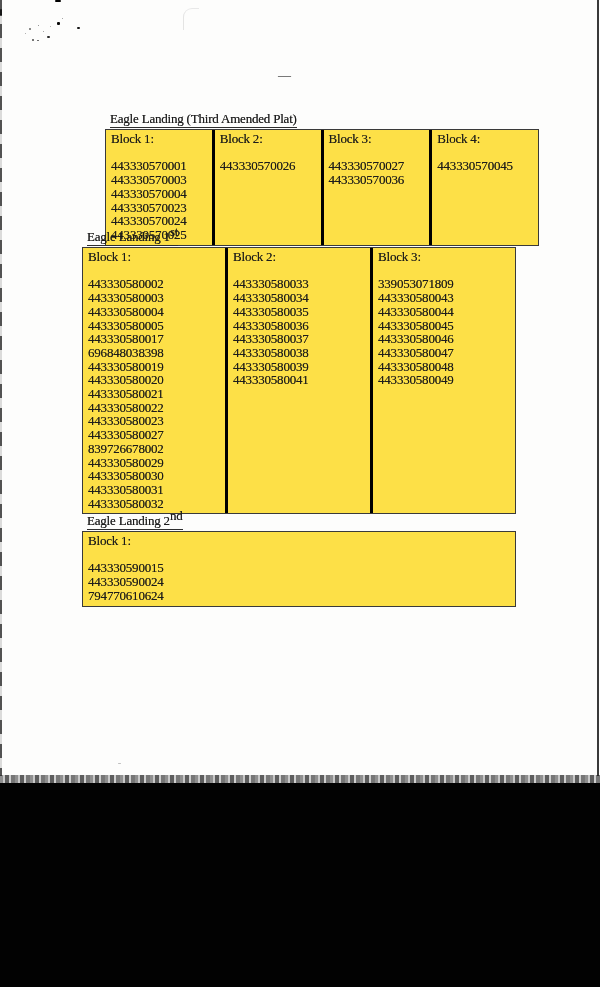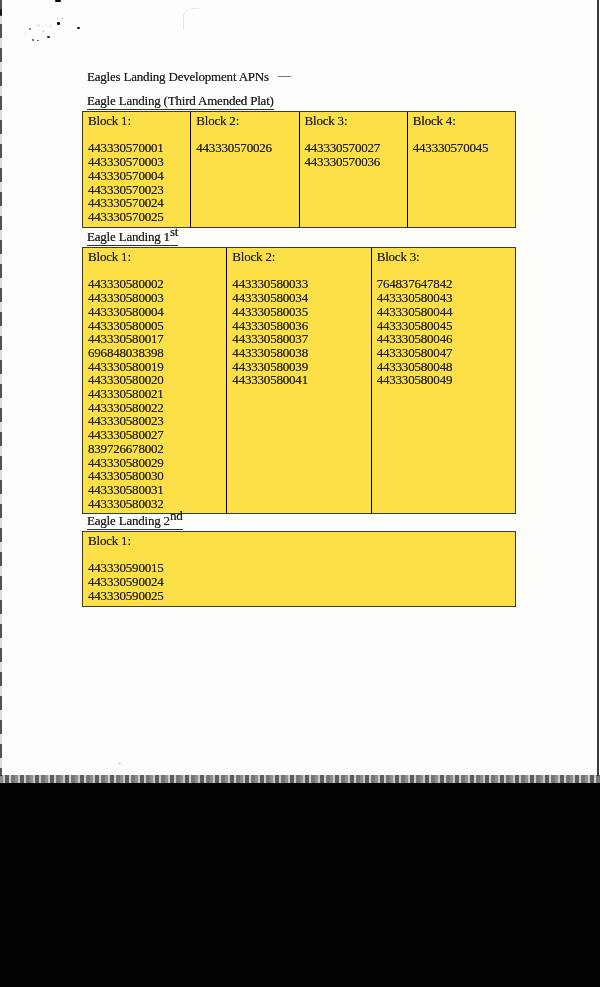--- a/index.html
+++ b/index.html
@@ -14,34 +14,34 @@
     font-size:13px; letter-spacing:-0.2px; line-height:13.7px;
   }
   .doc-title {
     position:absolute; left:87px; top:70px; white-space:nowrap;
     text-shadow:0 0 0.5px rgba(10,10,10,0.65);
   }
   .title-dash {
     position:absolute; left:278px; top:68px; color:#2c2c2c;
   }
   .section { position:absolute; left:82px; width:434px; }
-  .sec-0 { top:94px; }
+  .sec-0 { top:112px;margin-left:23px; }
   .sec-1 { top:230px; }
   .sec-2 { top:514px; }
   .heading {
     margin:0 0 3px 5px; line-height:14px; white-space:nowrap;
     text-shadow:0 0 0.5px rgba(10,10,10,0.65);
   }
   .heading-text { border-bottom:1px solid #2e2e2e; padding-bottom:1px; }
   .heading-text sup { font-size:13px; line-height:0; vertical-align:super; }
   .apn-table {
     display:flex; border:1.5px solid #3a3a3a; background:#fde047;
   }
   .col {
-    flex:1 1 0; border-left:1px solid #000000; padding:2px 4px 3px 5px;
+    flex:1 1 0; border-left:3px solid #000000; padding:2px 4px 3px 5px;
     text-shadow:0 0 0.5px rgba(10,10,10,0.6);
   }
   .col:first-child { border-left:none; }
   .blank-line { height:13.7px; }
   .apn { white-space:nowrap; }
   
   .paper-edge {
     position:absolute; left:0; top:775px; width:600px; height:8px;
     background:repeating-linear-gradient(90deg,
       #8f8f8f 0 3px, #c9c9c9 3px 5px, #5d5d5d 5px 9px, #cfcfcf 9px 11px, #767676 11px 15px);
@@ -81,21 +81,20 @@
         <div class="speck" style="left: 43px; top: 31px; width: 1px; height: 1px; background: rgb(136, 136, 136); opacity: 1; border-radius: 1px;"></div>
         <div class="speck" style="left: 32px; top: 39px; width: 2px; height: 2px; background: rgb(74, 74, 74); opacity: 1; border-radius: 1px;"></div>
         <div class="speck" style="left: 37px; top: 40px; width: 2px; height: 1px; background: rgb(90, 90, 90); opacity: 1; border-radius: 1px;"></div>
         <div class="speck" style="left: 25px; top: 33px; width: 1px; height: 1px; background: rgb(153, 153, 153); opacity: 1; border-radius: 1px;"></div>
         <div class="speck" style="left: 55px; top: 0px; width: 6px; height: 2px; background: rgb(0, 0, 0); opacity: 1; border-radius: 1px;"></div>
         <div class="speck" style="left: 0px; top: 9px; width: 2px; height: 7px; background: rgb(17, 17, 17); opacity: 1; border-radius: 1px;"></div>
         <div class="speck" style="left: 118px; top: 763px; width: 3px; height: 1px; background: rgb(192, 192, 192); opacity: 1; border-radius: 1px;"></div>
         <div class="speck" style="left: 62px; top: 18px; width: 1px; height: 1px; background: rgb(138, 138, 138); opacity: 1; border-radius: 1px;"></div>
         <div class="speck" style="left: 50px; top: 26px; width: 1px; height: 1px; background: rgb(154, 154, 154); opacity: 1; border-radius: 1px;"></div>
       </div>
-    <div class="doc-title">Eagles Landing Development APNs</div>
     <div class="title-dash">—</div>
     <div id="sections">
         <div class="section sec-0">
           <div class="heading"><span class="heading-text">Eagle Landing (Third Amended Plat)</span></div>
           <div class="apn-table">
             <div class="col">
               <div class="col-header">Block 1:</div>
               <div class="blank-line"></div>
               <div class="apn">443330570001</div>
               <div class="apn">443330570003</div>
@@ -154,40 +153,40 @@
               <div class="apn">443330580035</div>
               <div class="apn">443330580036</div>
               <div class="apn">443330580037</div>
               <div class="apn">443330580038</div>
               <div class="apn">443330580039</div>
               <div class="apn">443330580041</div>
             </div>
             <div class="col">
               <div class="col-header">Block 3:</div>
               <div class="blank-line"></div>
-              <div class="apn">764837647842</div>
+              <div class="apn">339053071809</div>
               <div class="apn">443330580043</div>
               <div class="apn">443330580044</div>
               <div class="apn">443330580045</div>
               <div class="apn">443330580046</div>
               <div class="apn">443330580047</div>
               <div class="apn">443330580048</div>
               <div class="apn">443330580049</div>
             </div>
           </div>
         </div>
         <div class="section sec-2">
           <div class="heading"><span class="heading-text">Eagle Landing 2<sup>nd</sup></span></div>
           <div class="apn-table">
             <div class="col">
               <div class="col-header">Block 1:</div>
               <div class="blank-line"></div>
               <div class="apn">443330590015</div>
               <div class="apn">443330590024</div>
-              <div class="apn">443330590025</div>
+              <div class="apn">794770610624</div>
             </div>
           </div>
         </div>
       </div>
   </div>
   <div class="paper-edge"></div>
   <div class="scanner-bg"></div>
   <div class="edge-line-left"></div>
   <div class="edge-line-right"></div>
 </div>

